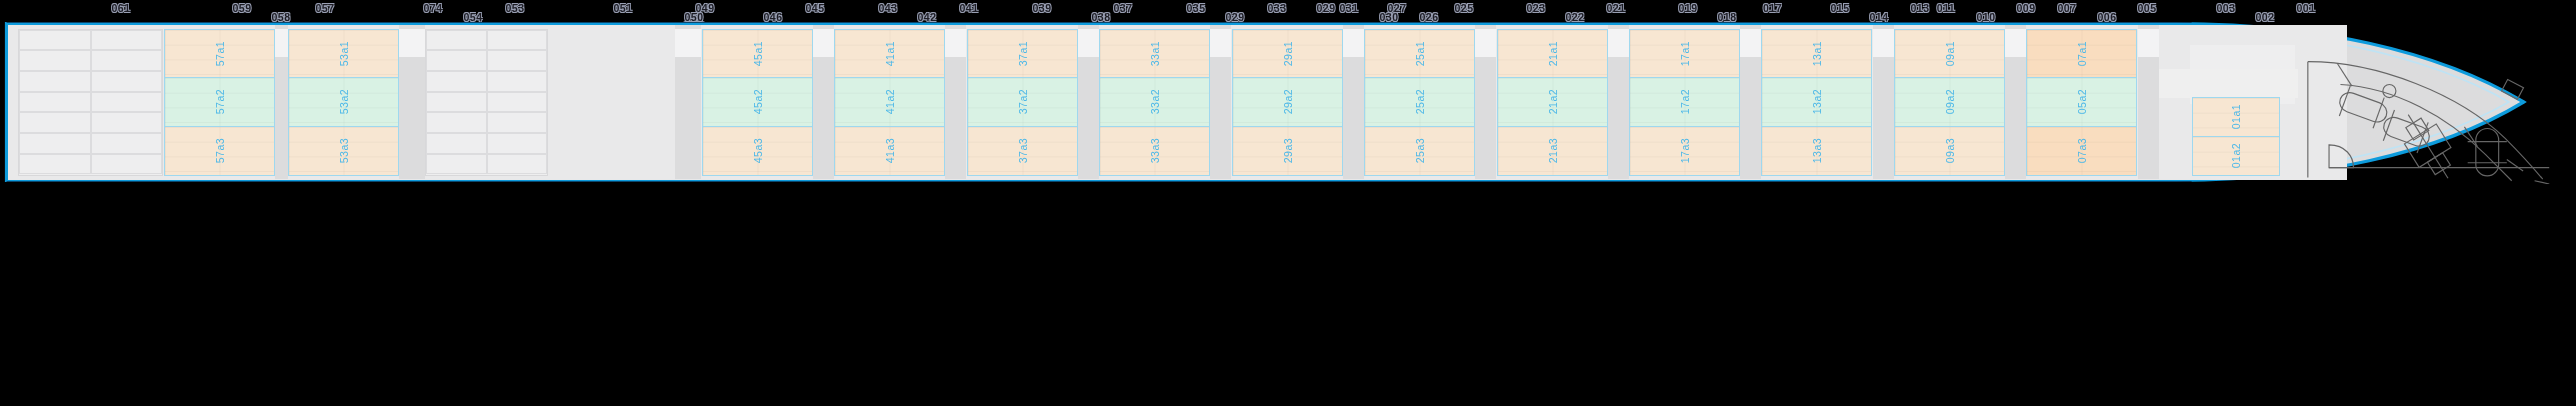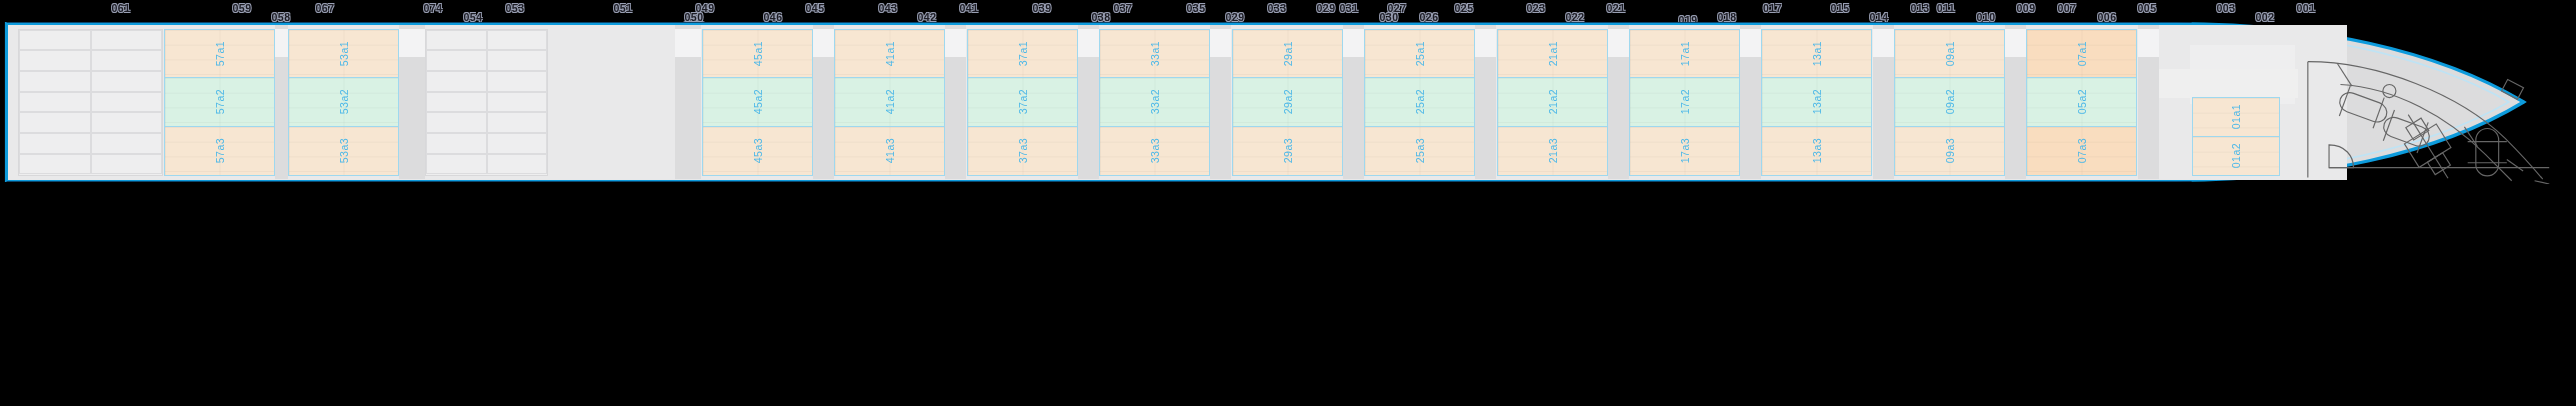--- a/index.html
+++ b/index.html
@@ -174,21 +174,21 @@
 </style>
 </head>
 <body>
 
 <div id="stage">
 
   <div id="bay-ruler">
       <div class="bay-tick odd" style="left: 121px;">061</div>
       <div class="bay-tick odd" style="left: 242px;">059</div>
       <div class="bay-tick even" style="left: 281px;">058</div>
-      <div class="bay-tick odd" style="left: 325px;">067</div>
+      <div class="bay-tick odd" style="left: 325px;">057</div>
       <div class="bay-tick odd" style="left: 433px;">074</div>
       <div class="bay-tick even" style="left: 473px;">054</div>
       <div class="bay-tick odd" style="left: 515px;">053</div>
       <div class="bay-tick odd" style="left: 623px;">051</div>
       <div class="bay-tick even" style="left: 694px; text-decoration: underline;">050</div>
       <div class="bay-tick odd" style="left: 705px;">049</div>
       <div class="bay-tick odd" style="left: 734px; margin-top: 31px;">047</div>
       <div class="bay-tick even" style="left: 773px;">046</div>
       <div class="bay-tick odd" style="left: 815px;">045</div>
       <div class="bay-tick odd" style="left: 888px;">043</div>
@@ -202,21 +202,21 @@
       <div class="bay-tick odd" style="left: 1277px;">033</div>
       <div class="bay-tick odd" style="left: 1349px;">031</div>
       <div class="bay-tick even" style="left: 1389px;">030</div>
       <div class="bay-tick odd" style="left: 1326px;">029</div>
       <div class="bay-tick odd" style="left: 1397px;">027</div>
       <div class="bay-tick even" style="left: 1429px;">026</div>
       <div class="bay-tick odd" style="left: 1464px;">025</div>
       <div class="bay-tick odd" style="left: 1536px;">023</div>
       <div class="bay-tick even" style="left: 1575px;">022</div>
       <div class="bay-tick odd" style="left: 1616px;">021</div>
-      <div class="bay-tick odd" style="left: 1688px; margin-top: 12px;">019</div>
+      <div class="bay-tick odd" style="left: 1688px;">019</div>
       <div class="bay-tick even" style="left: 1727px;">018</div>
       <div class="bay-tick odd" style="left: 1768px; padding-left: 9px;">017</div>
       <div class="bay-tick odd" style="left: 1840px;">015</div>
       <div class="bay-tick even" style="left: 1879px;">014</div>
       <div class="bay-tick odd" style="left: 1920px;">013</div>
       <div class="bay-tick odd" style="left: 1946px;">011</div>
       <div class="bay-tick even" style="left: 1986px;">010</div>
       <div class="bay-tick odd" style="left: 2026px;">009</div>
       <div class="bay-tick odd" style="left: 2067px;">007</div>
       <div class="bay-tick even" style="left: 2107px;">006</div>

